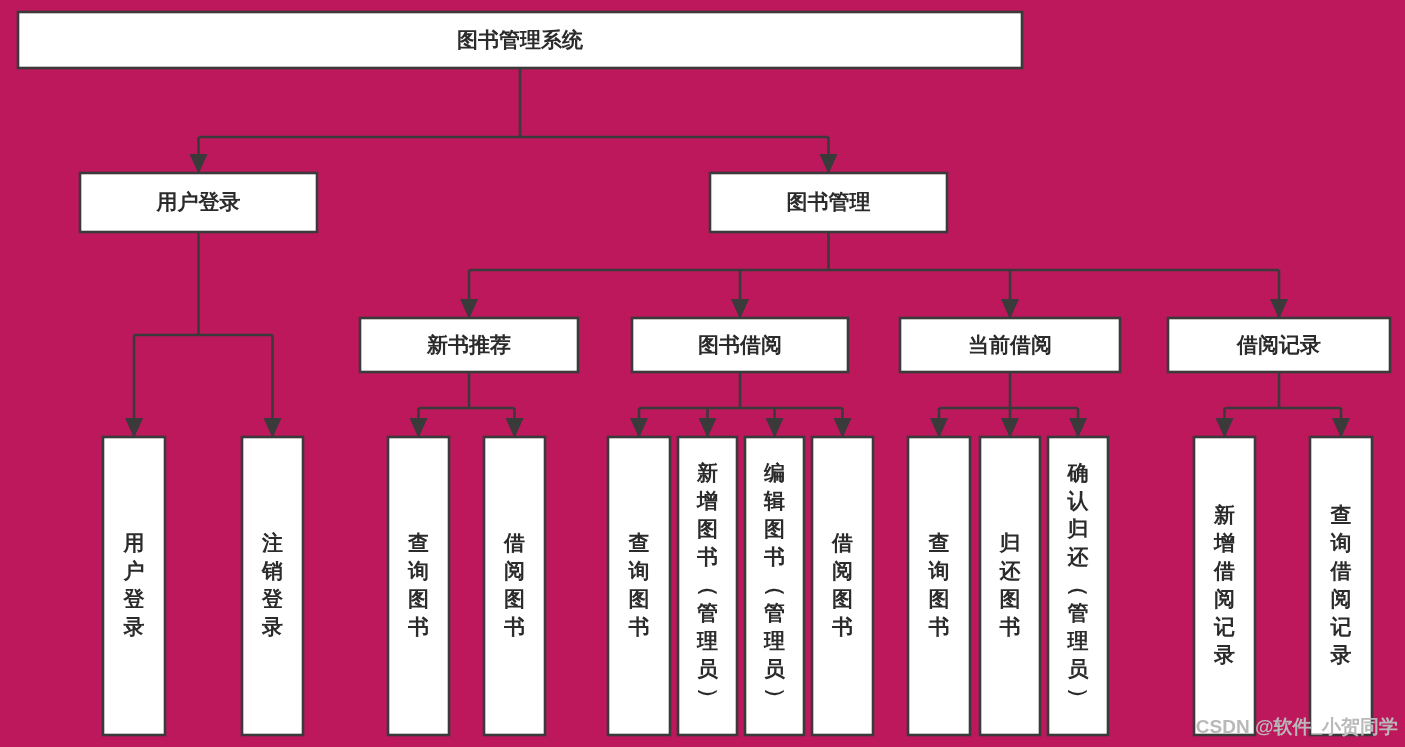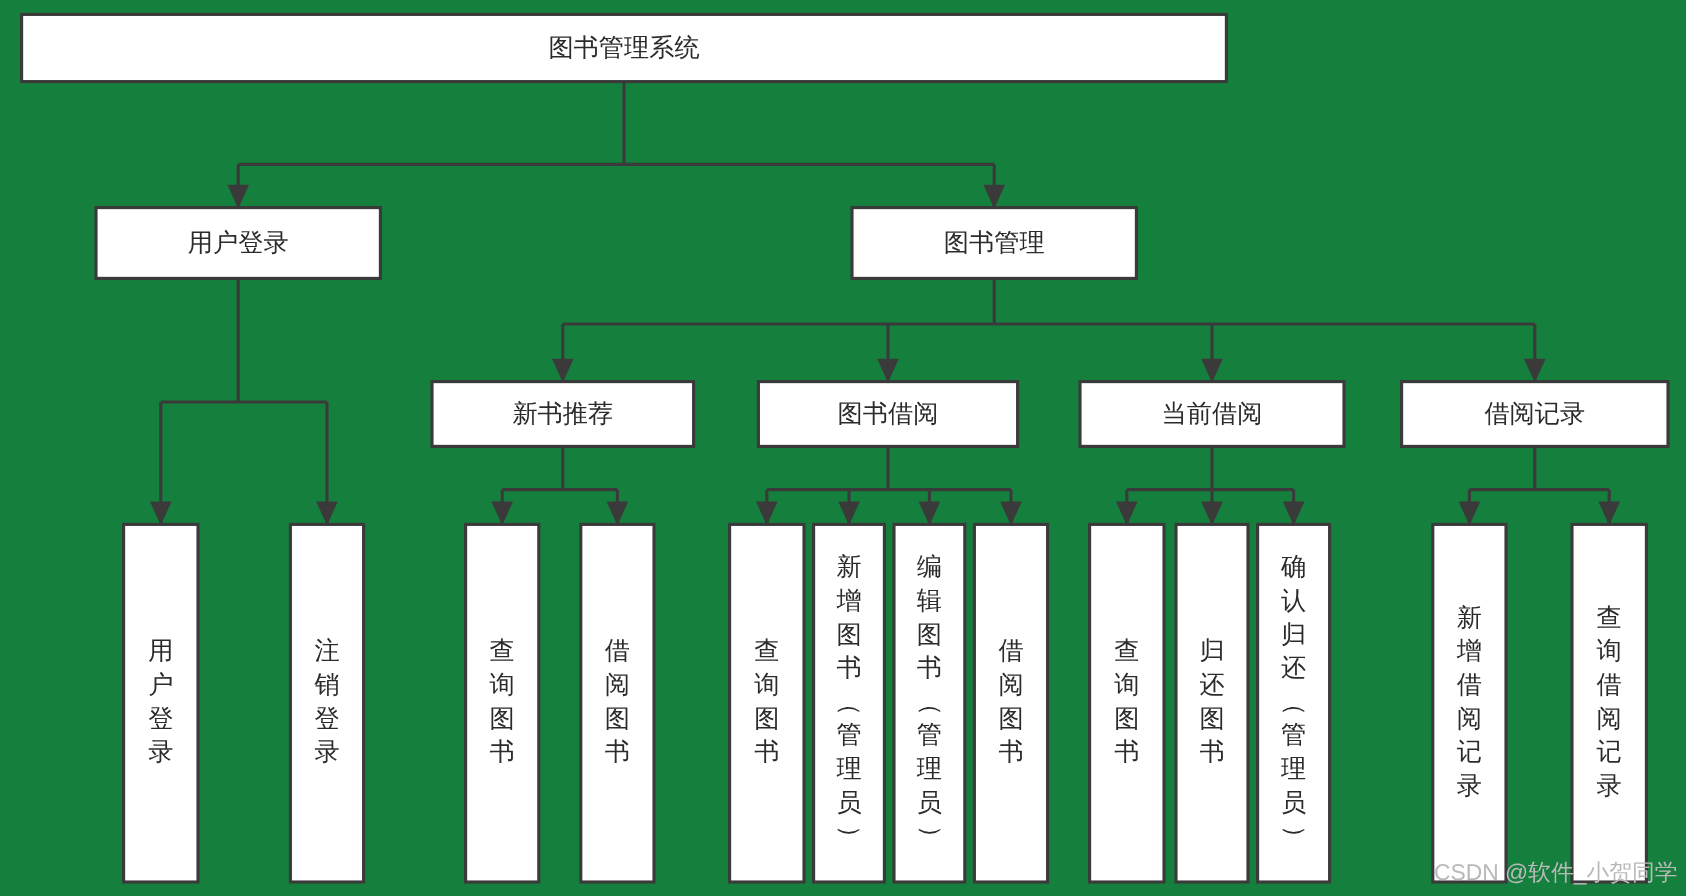--- a/index.html
+++ b/index.html
@@ -7,22 +7,23 @@
     padding: 0;
     background: #ffffff;
   }
   body {
     font-family: "Liberation Sans", "DejaVu Sans", sans-serif;
   }
   #diagram-root {
     position: relative;
     width: 1405px;
     height: 747px;
-    background: #15803d;
+    background: #be185d;
     overflow: hidden;
+    font-weight: bold;
   }
   svg.diagram-canvas {
     position: absolute;
     left: 0;
     top: 0;
     width: 1405px;
     height: 747px;
     display: block;
   }
   .node-box {

